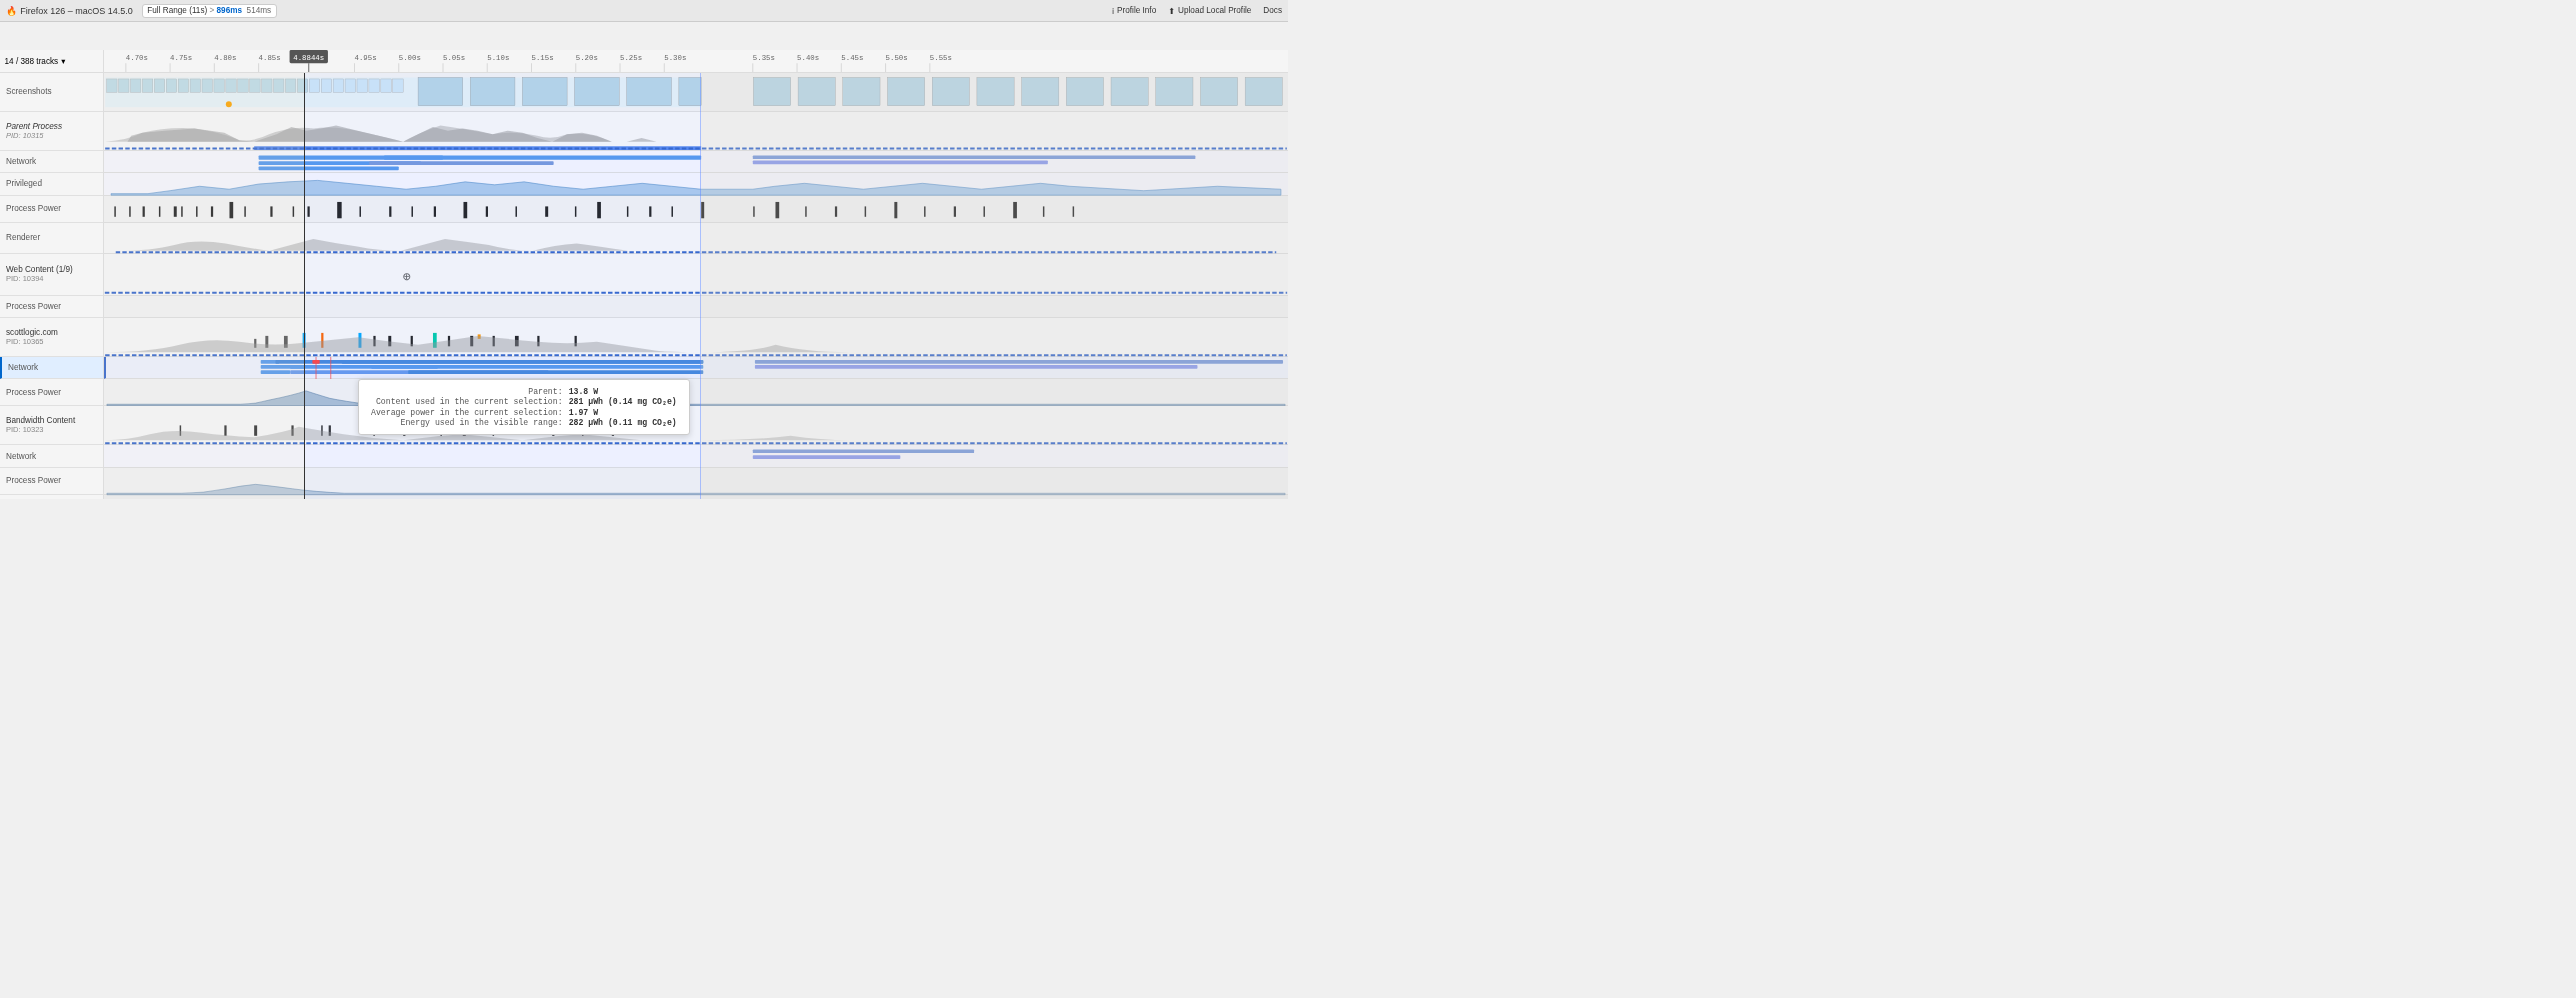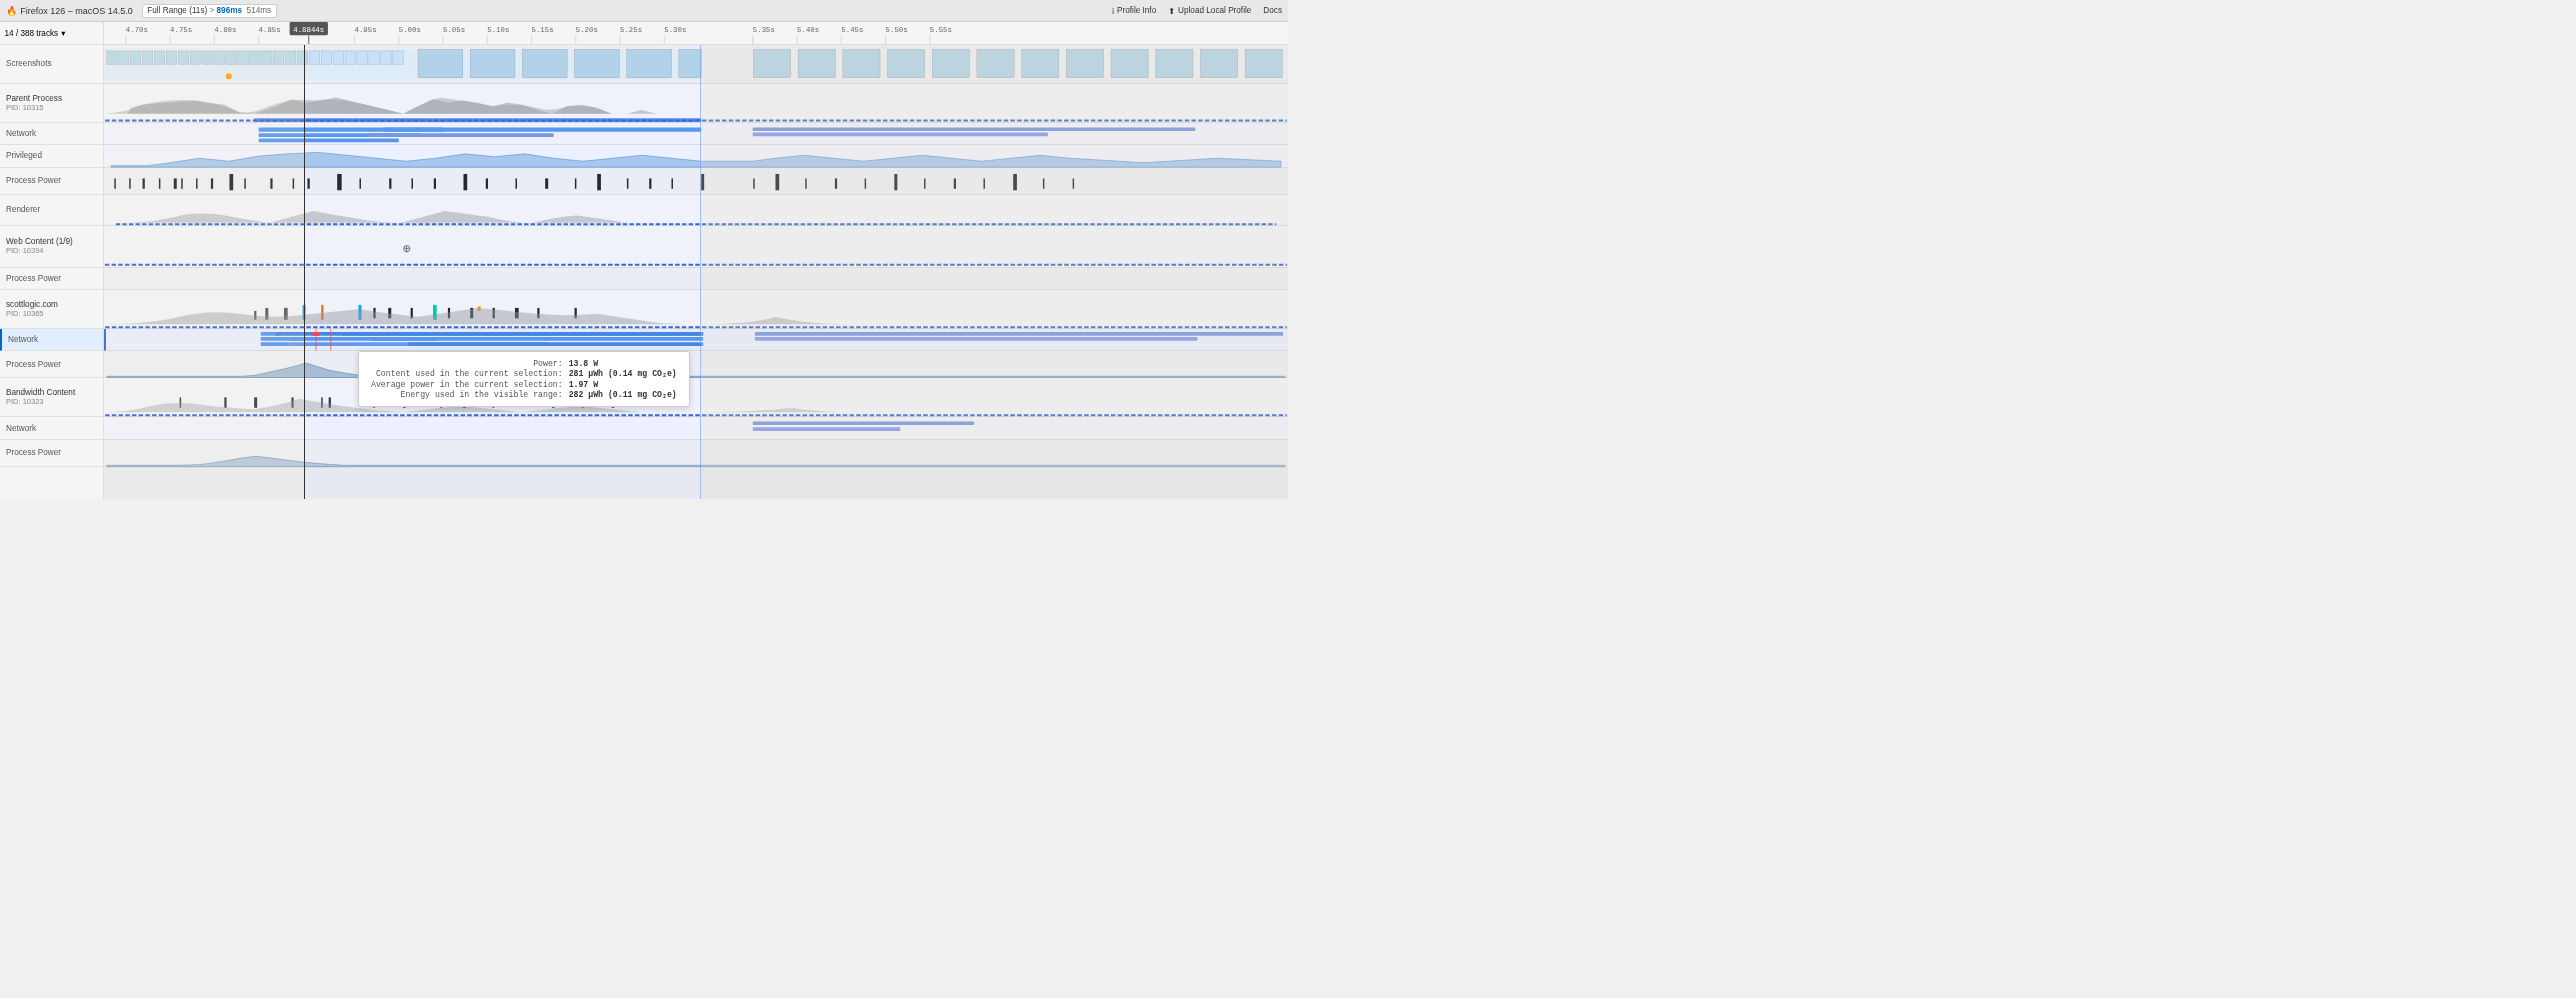--- a/index.html
+++ b/index.html
@@ -15,21 +15,21 @@
       gap: 9px;
     }
     .app-title { font-size: 9px; font-weight: 500; color: #333; display: flex; align-items: center; gap: 3px; }
     .range-pill { background: #fff; border: 0.7px solid #ccc; border-radius: 3px; padding: 1.5px 4.5px; font-size: 8.2px; color: #333; }
     .range-arrow { color: #888; }
     .range-highlight { color: #0066cc; font-weight: bold; }
     .range-ms { color: #666; }
     .header-right { margin-left: auto; display: flex; align-items: center; gap: 12px; font-size: 8.2px; color: #333; }
     .header-btn { display: flex; align-items: center; gap: 3px; cursor: pointer; color: #333; }
     
-    .main-container { display: flex; height: calc(499px - 22.4px); }
+    .main-container { display: flex; height: calc(499px - 22.4px); margin-top: 28px; }
     
     .left-panel { width: 104px; flex-shrink: 0; background: #f5f5f5; border-right: 0.7px solid #ddd; overflow: hidden; }
     
     .tracks-header { height: 22.4px; display: flex; align-items: center; padding: 0 4.5px; border-bottom: 0.7px solid #ddd; gap: 3px; }
     
     .track-label { padding: 0 6px; display: flex; flex-direction: column; justify-content: center; font-size: 8.2px; color: #333; border-bottom: 0.7px solid #e0e0e0; }
     .track-label.highlighted { background: #e0eeff; border-left: 2.2px solid #0066cc; }
     .track-label .pid { color: #888; font-size: 7.5px; }
     .track-label .sub { color: #555; font-size: 8.2px; }
     
@@ -81,21 +81,21 @@
   <div class="left-panel">
     <div class="tracks-header">
       <span>14 / 388 tracks</span>
       <span>▾</span>
     </div>
 
     <div class="track-label" style="height:39px;">
       <span class="sub">Screenshots</span>
     </div>
 
-    <div class="track-label" style="height:39px;">
+    <div class="track-label" style="height:39px;font-style:italic;">
       <span>Parent Process</span>
       <span class="pid">PID: 10315</span>
     </div>
 
     <div class="track-label" style="height:22.4px;">
       <span class="sub">Network</span>
     </div>
 
     <div class="track-label" style="height:22.4px;">
       <span class="sub">Privileged</span>
@@ -430,21 +430,21 @@
       <div style="height:27px; position:relative; border-bottom:0.7px solid #e0e0e0; background:#f5f5f5;">
         <svg width="100%" height="27" viewBox="0 0 1586 35">
 
           <path d="M0,34 L180,34 Q200,34 220,28 Q250,22 268,16 Q280,20 300,26 Q320,30 350,34 L1586,34 L1586,36 L0,36 Z" fill="rgba(100,140,180,0.5)" stroke="rgba(80,120,160,0.7)" stroke-width="1"></path>
         </svg>
 
         <div class="tooltip-box" style="left:254px; top:0px; min-width:239px;">
           <table>
             <tbody>
                 <tr>
-              <td>Power:</td>
+              <td>Parent:</td>
               <td>13.8 W</td>
             </tr>
             <tr>
               <td>Content used in the current selection:</td>
               <td>281 μWh (0.14 mg CO₂e)</td>
             </tr>
             <tr>
               <td>Average power in the current selection:</td>
               <td>1.97 W</td>
             </tr>

